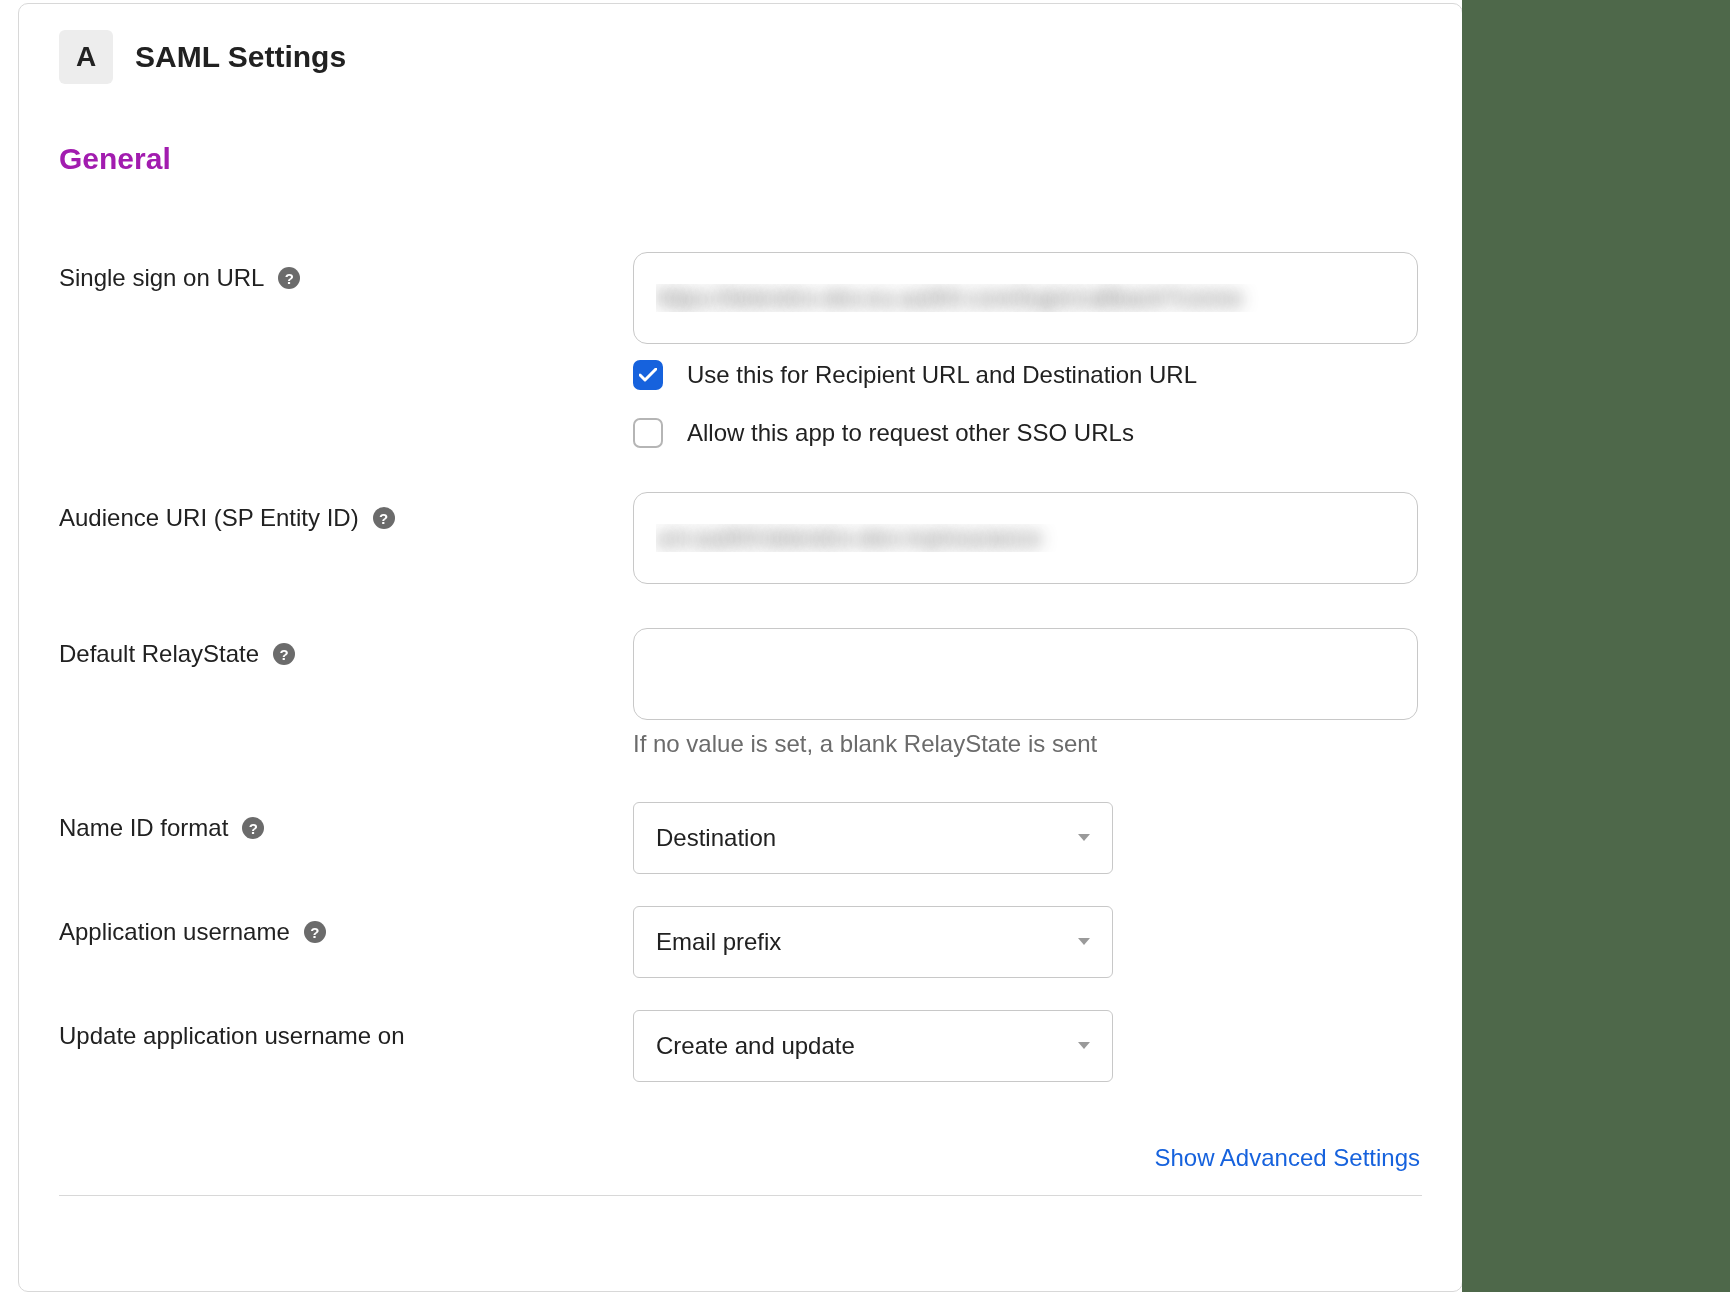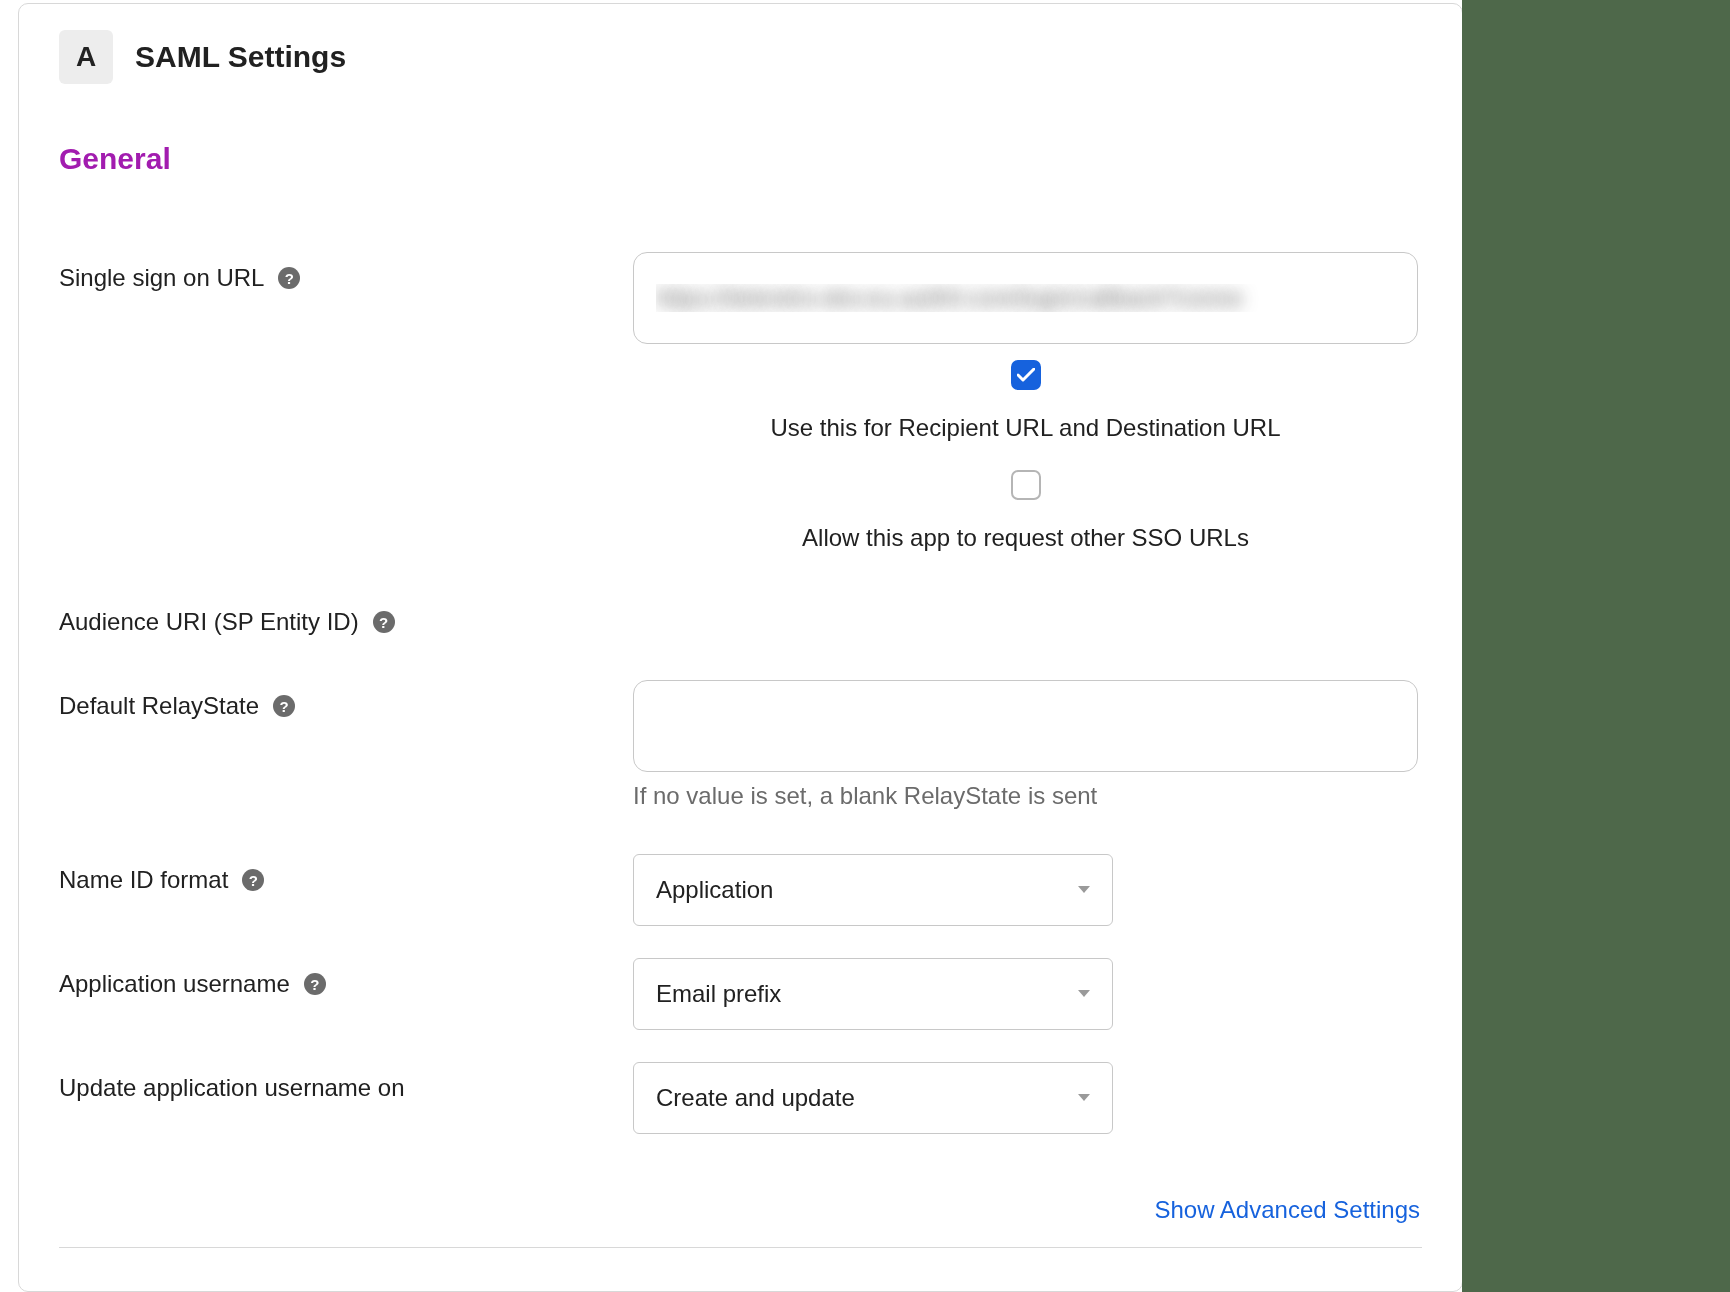--- a/index.html
+++ b/index.html
@@ -101,21 +101,20 @@
       font-size: 24px;
       color: #555;
       background: #fff;
     }
     .text-input.blur { color: transparent; text-shadow: 0 0 16px rgba(80,80,80,0.9); }
     .checkbox-row {
       display: flex;
       align-items: center;
       gap: 24px;
       margin-top: 16px;
-      flex-direction: column;
     }
     .checkbox {
       width: 30px;
       height: 30px;
       border: 2px solid #b5b5b5;
       border-radius: 7px;
       display: inline-flex;
       align-items: center;
       justify-content: center;
       cursor: pointer;
@@ -216,41 +215,44 @@
         <span class="checkbox-label">Allow this app to request other SSO URLs</span>
       </div>
     </div>
   </div>
 
   <div class="form-row">
     <div class="label-col">
       <span class="label">Audience URI (SP Entity ID)</span>
       <span class="help-icon">?</span>
     </div>
+    <div class="input-col">
+      <input class="text-input blur" value="urn:auth0:teleretro-dev:myinsurance" style="">
+    </div>
   </div>
 
   <div class="form-row">
     <div class="label-col">
       <span class="label">Default RelayState</span>
       <span class="help-icon">?</span>
     </div>
     <div class="input-col">
       <input class="text-input" value="" style="">
       <div class="hint">If no value is set, a blank RelayState is sent</div>
     </div>
   </div>
 
   <div class="form-row tight">
     <div class="label-col">
       <span class="label">Name ID format</span>
       <span class="help-icon">?</span>
     </div>
     <div class="input-col">
       <div class="select-wrap">
-        <button class="select">Application</button>
+        <button class="select">Destination</button>
         <span class="select-caret">
           <svg width="14" height="10" viewBox="0 0 14 10">
               <path d="M1 1 L7 8 L13 1" fill="#9a9a9a"></path>
             </svg>
         </span>
       </div>
     </div>
   </div>
 
   <div class="form-row tight">

